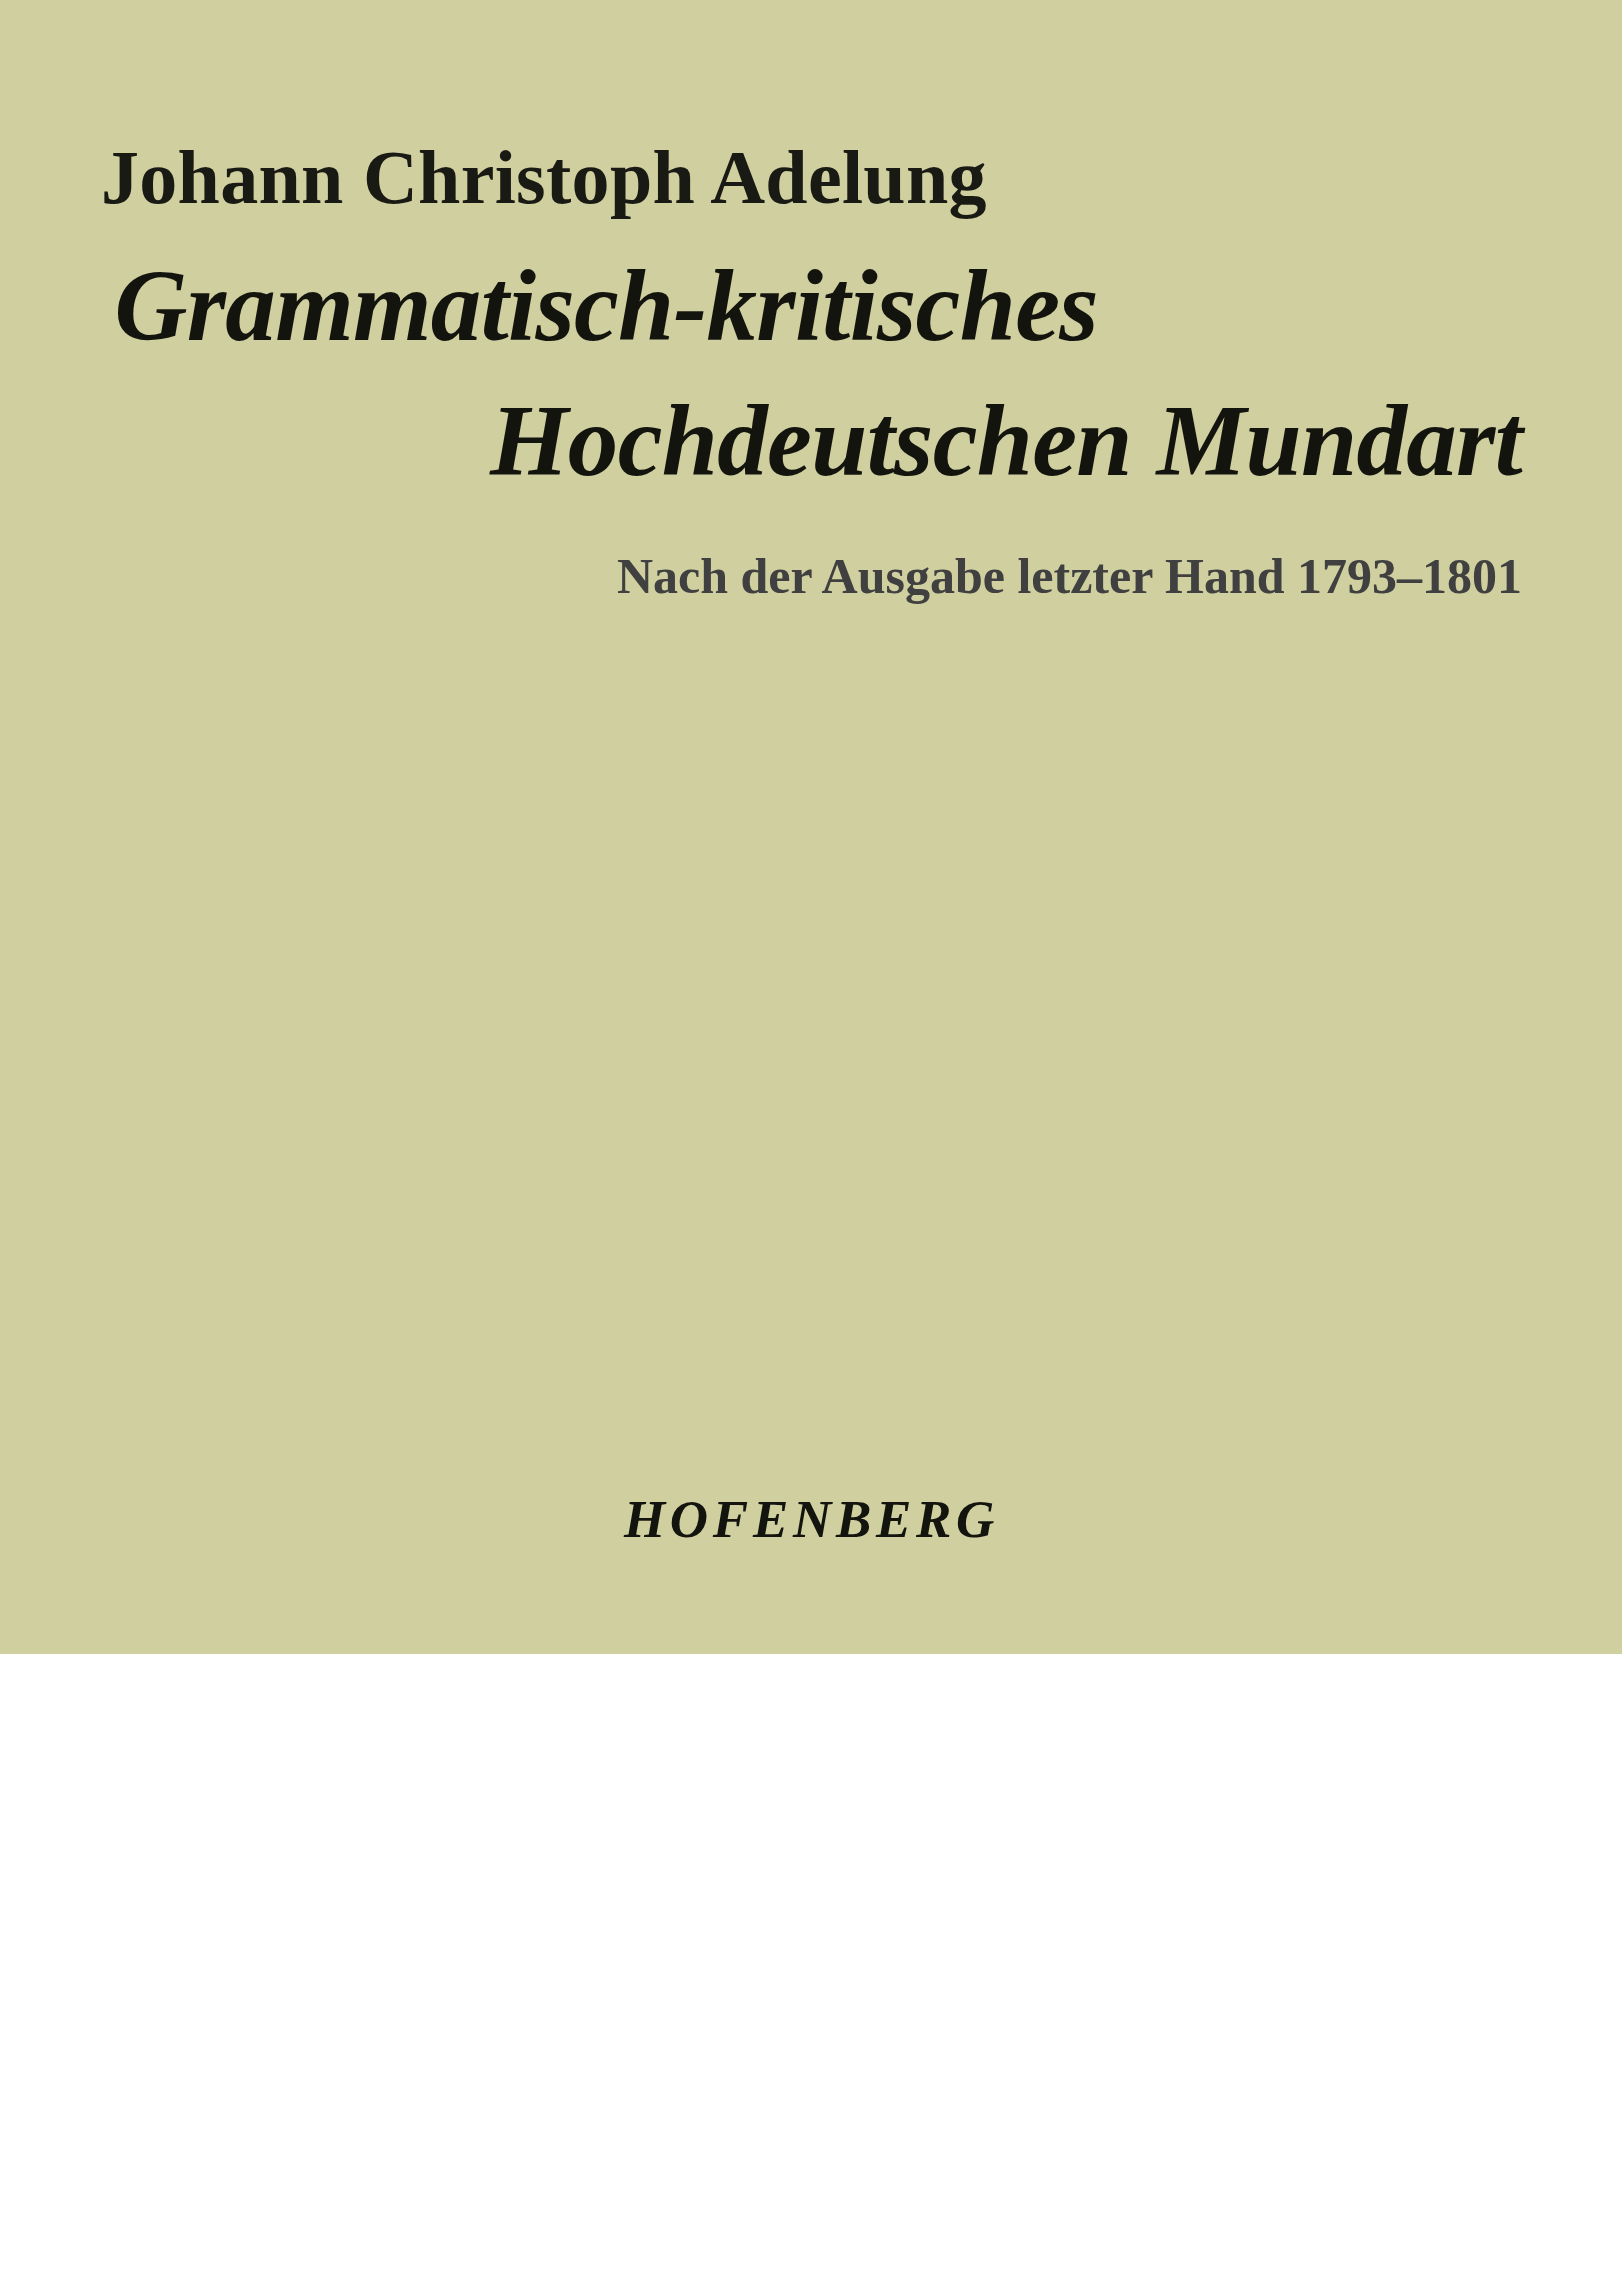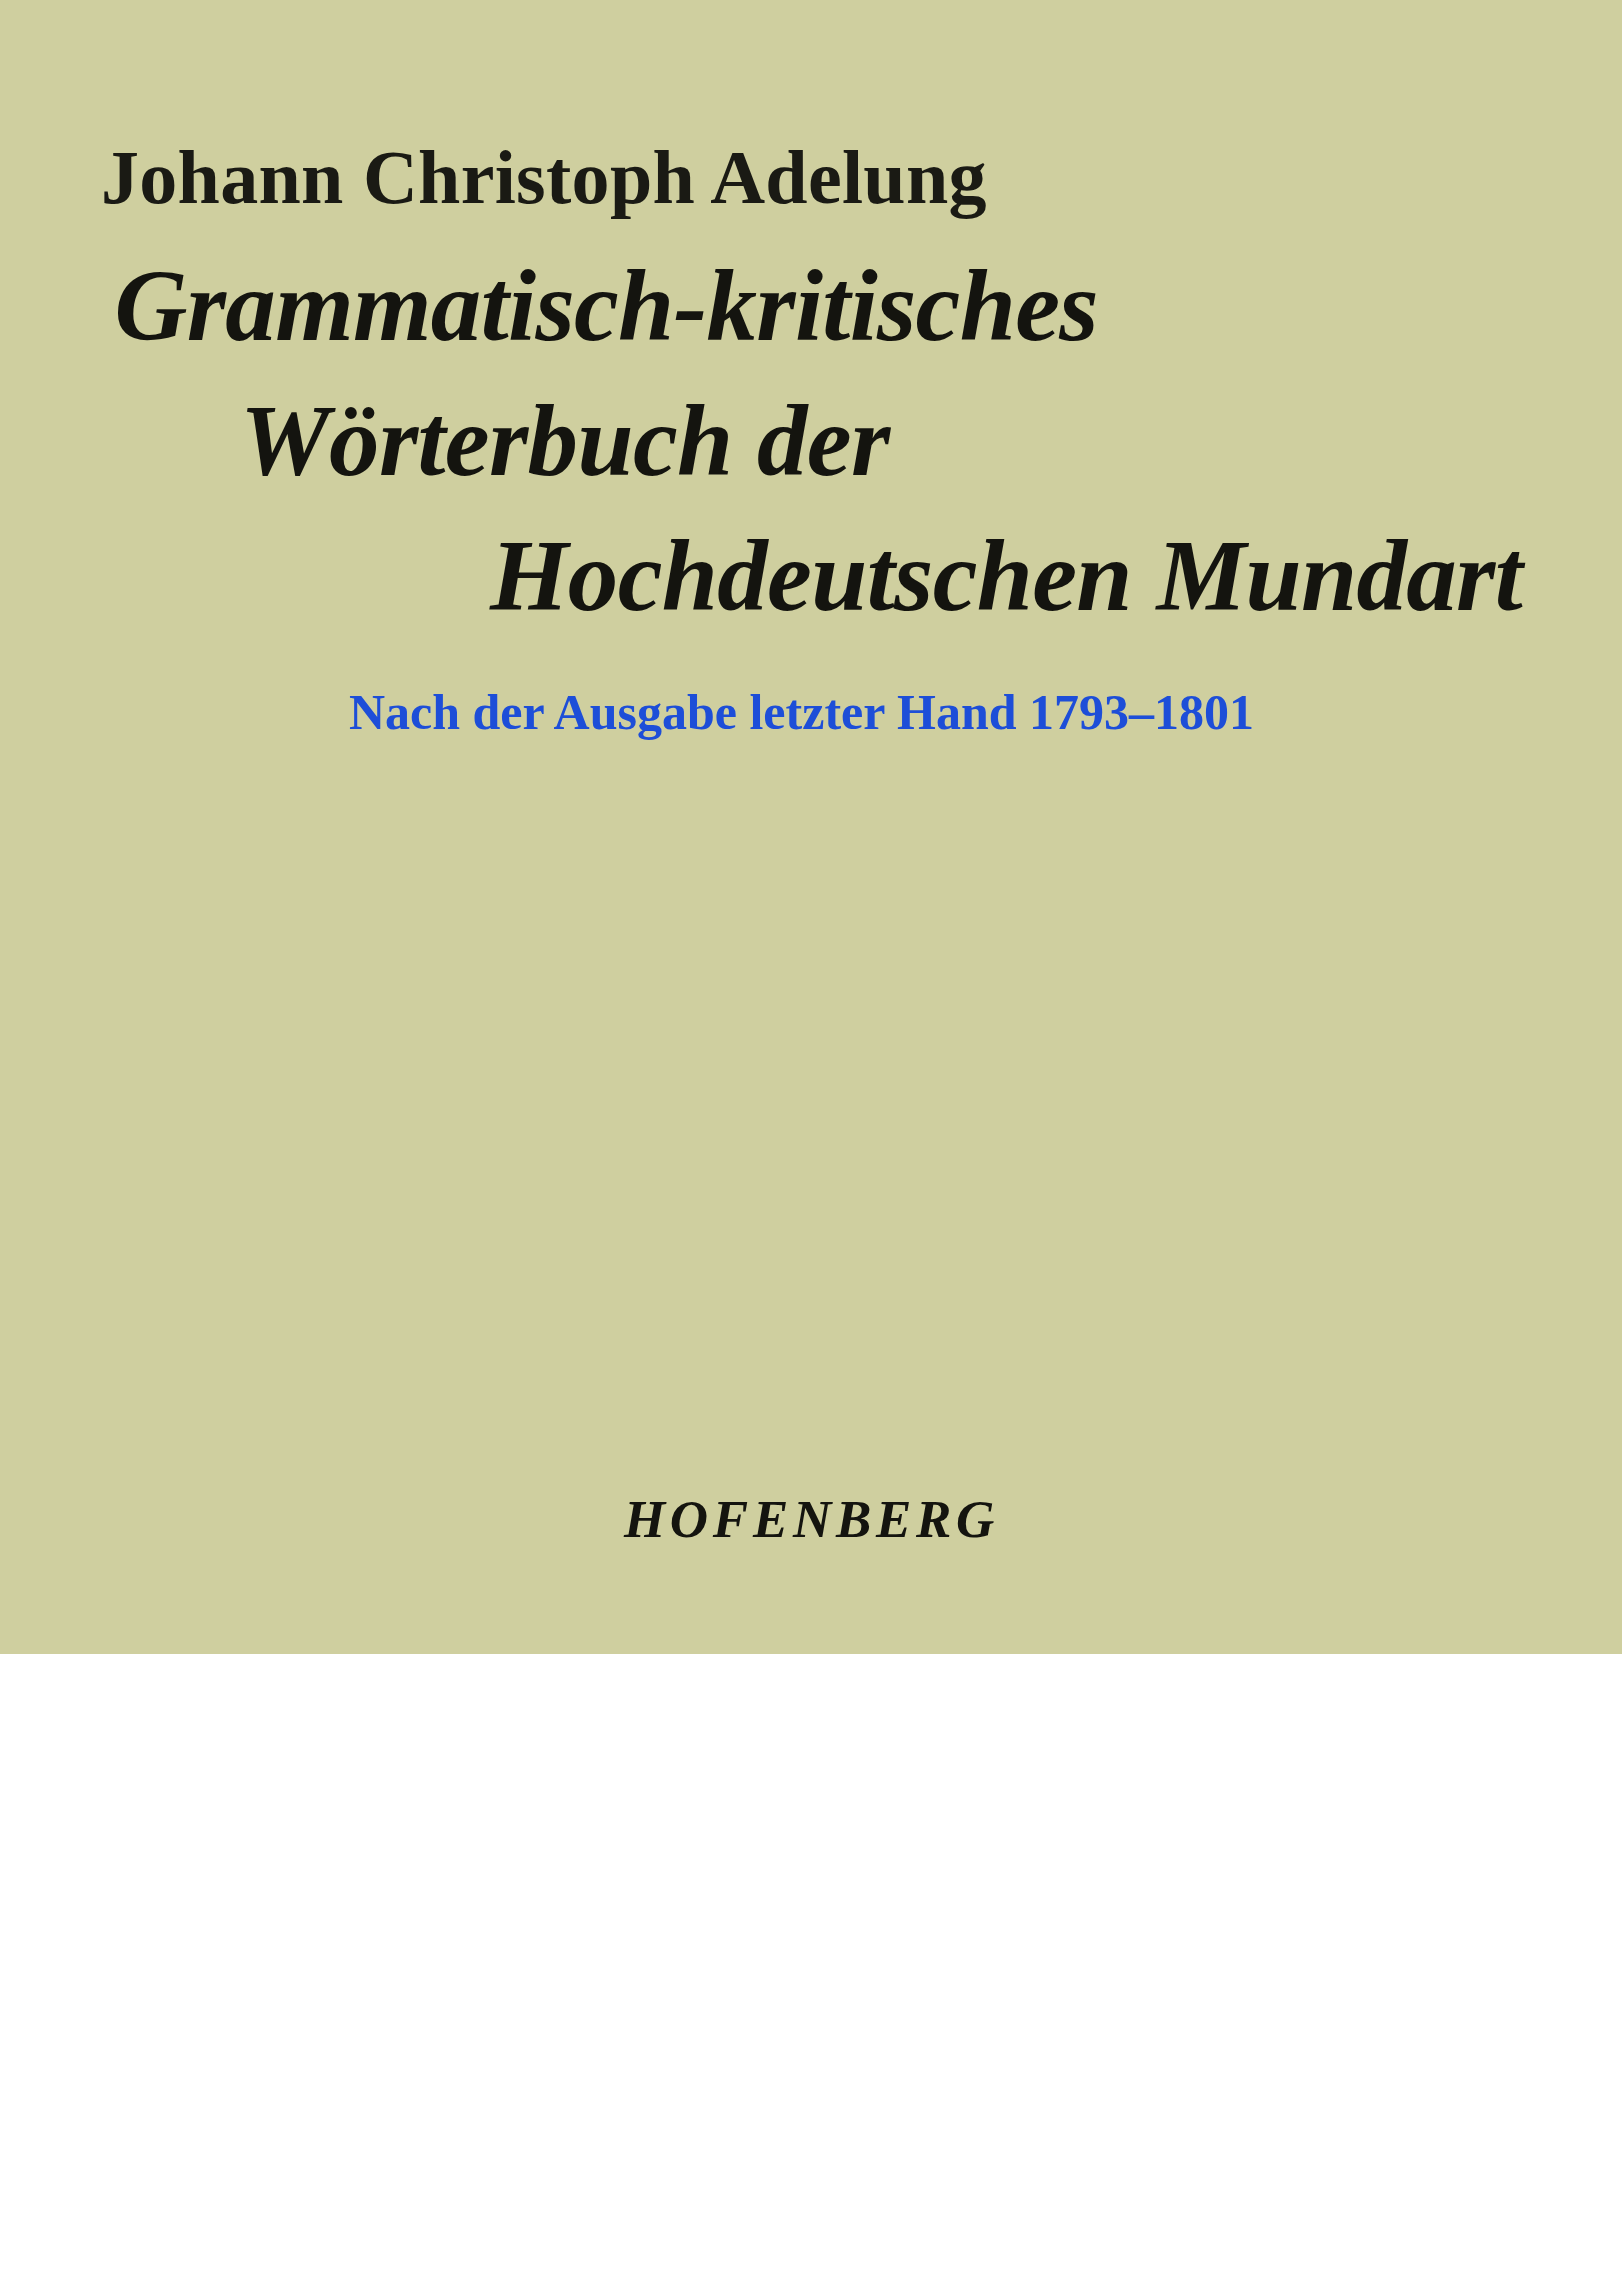--- a/index.html
+++ b/index.html
@@ -55,22 +55,22 @@
   .title-line-1 { margin-left: 13.5px; }
   .title-line-2 { margin-left: 139px; }
   .title-line-3 { margin-left: 6px; text-align: right; }
 
   .subtitle {
     margin-top: 35px;
     font-family: "Liberation Serif", serif;
     font-weight: bold;
     font-size: 50px;
     line-height: 1.30;
-    color: #1d4ed8;
-    text-align: center;
+    color: #404040;
+    text-align: right;
   }
   .subtitle .sub-line {
     display: block;
     white-space: nowrap;
   }
   .sub-line-1 { margin-left: -20px; }
   .sub-line-2 { margin-left: -20px; }
 
   .publisher {
     position: absolute;
@@ -90,21 +90,20 @@
 <body>
 
 <div class="page">
 
   <div class="content">
 
     <div class="author">Johann Christoph Adelung</div>
 
     <div class="title">
       <span class="line title-line-1">Grammatisch-kritisches</span>
-      <span class="line title-line-2">Wörterbuch der</span>
       <span class="line title-line-3">Hochdeutschen Mundart</span>
     </div>
 
     <div class="subtitle">
       <span class="sub-line sub-line-1">Nach der Ausgabe letzter Hand 1793–1801</span>
     </div>
 
   </div>
 
   <div class="publisher">HOFENBERG</div>

